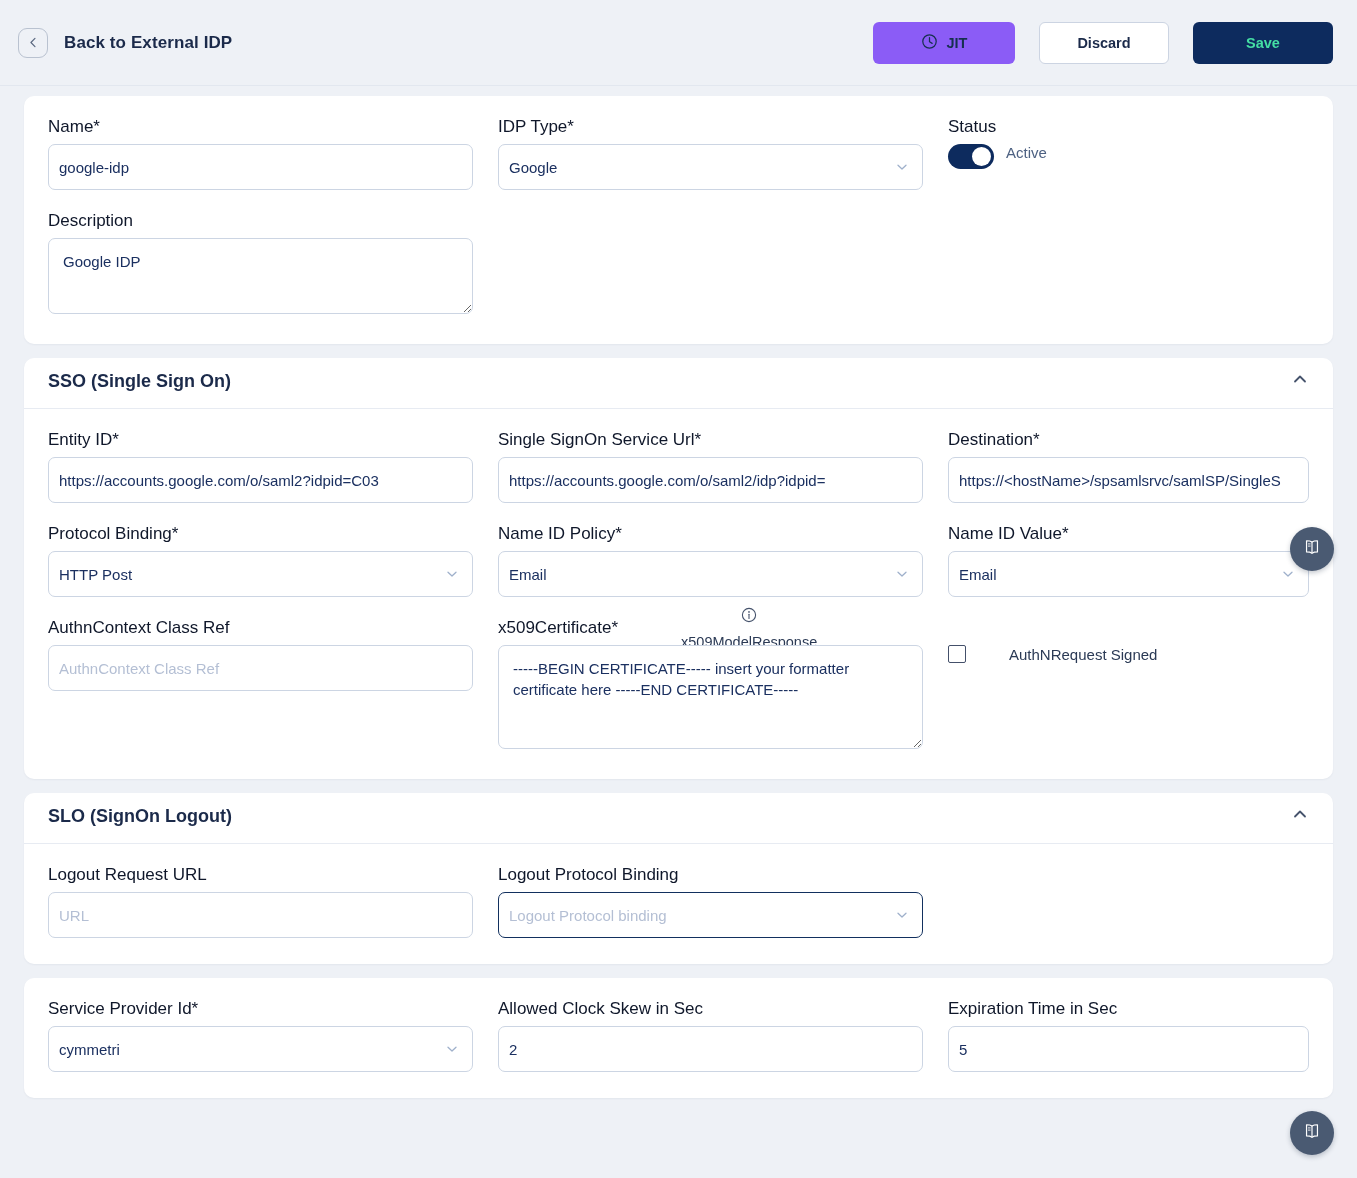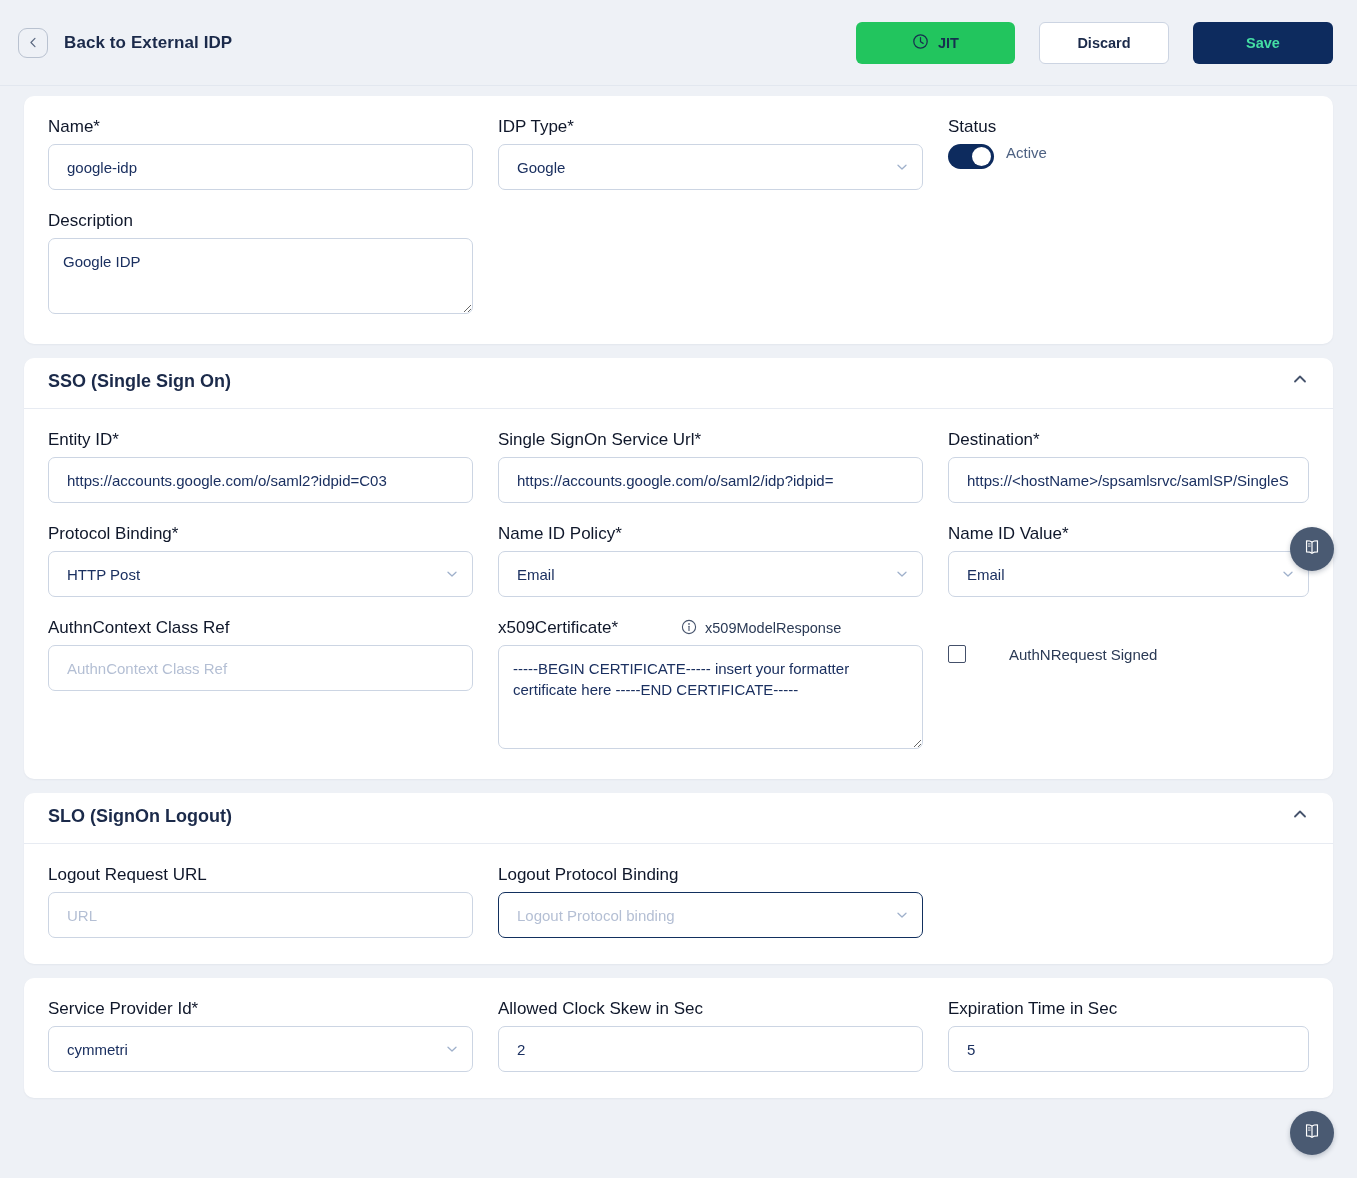--- a/index.html
+++ b/index.html
@@ -49,22 +49,22 @@
     font-size: 14.5px;
     font-weight: bold;
     display: inline-flex;
     align-items: center;
     justify-content: center;
     cursor: pointer;
     border: none;
     font-family: "Liberation Sans", sans-serif;
   }
   .btn-jit {
-    width: 159px;
-    background: #22c55e;
+    width: 142px;
+    background: #8b5cf6;
     color: #16304f;
     gap: 9px;
     justify-content: center;
   }
   .btn-discard {
     width: 130px;
     background: #ffffff;
     color: #1b2a4a;
     border: 1px solid #ccd4e2;
   }
@@ -120,30 +120,31 @@
     height: 18px;
   }
   .label-row .label { margin-bottom: 0; }
   .hint {
     margin-left: 63px;
     display: flex;
     align-items: center;
     gap: 8px;
     font-size: 14.5px;
     color: #2b3a55;
+    flex-direction: column;
   }
   .ctl {
     width: 100%;
     height: 46px;
     border: 1px solid #ccd5e3;
     border-radius: 7px;
     background: #fff;
     font-size: 15px;
     color: #1b3060;
-    padding: 0 18px;
+    padding: 0 10px;
     font-family: "Liberation Sans", sans-serif;
     outline: none;
   }
   .ctl::placeholder { color: #b4bfd4; }
   .ctl.focused { border: 1.5px solid #12305e; }
   .select {
     position: relative;
   }
   .select .ctl { padding-right: 36px; appearance: none; background: #fff; cursor: pointer; }
   .select .caret {

